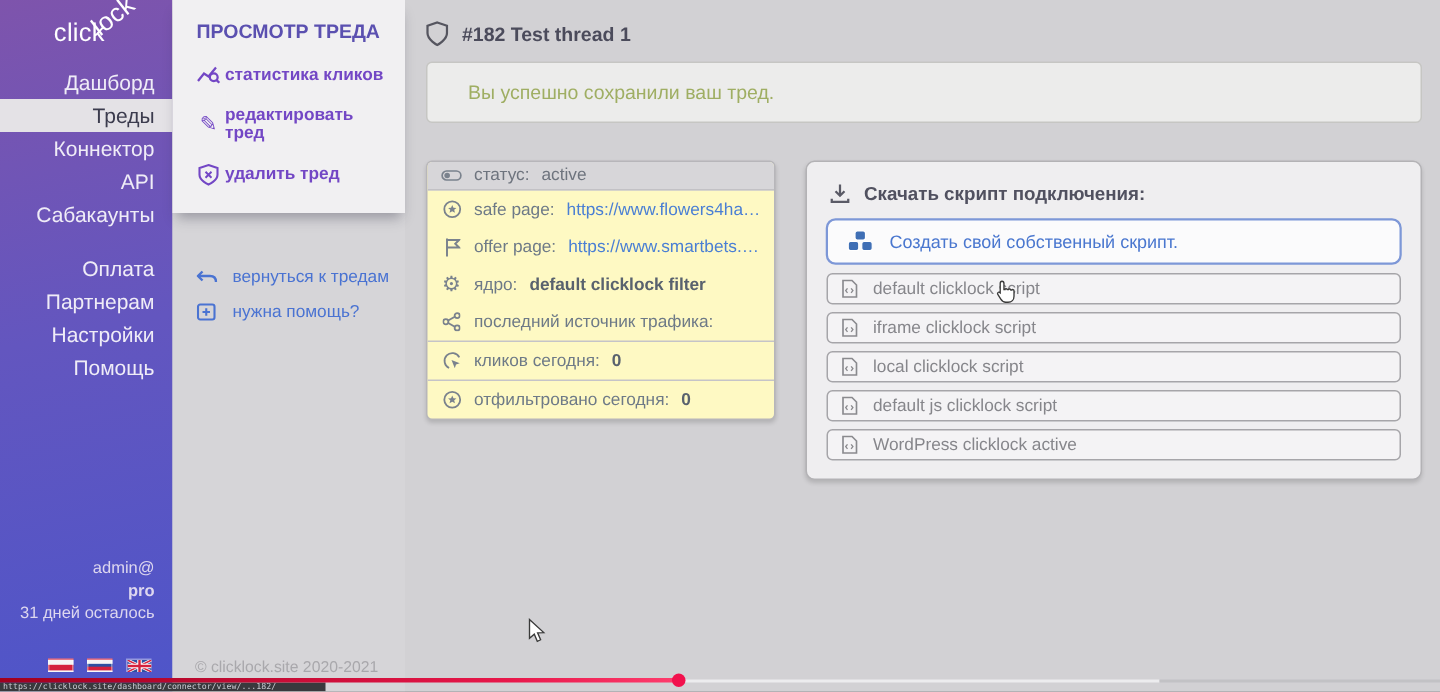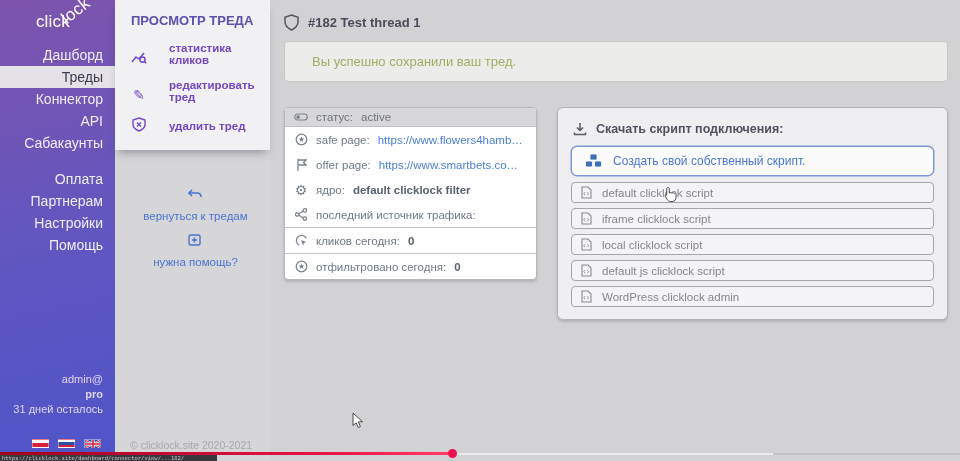--- a/index.html
+++ b/index.html
@@ -32,44 +32,44 @@
   .flags { position:absolute; right:14px; bottom:13px; display:flex; gap:9px; }
   .flag { width:17px; height:9px; display:block; border:0.5px solid rgba(255,255,255,.4); }
   .flag-pl { background:linear-gradient(#f5f5f5 50%,#d4213d 50%); }
   .flag-ru { background:linear-gradient(#f5f5f5 33%,#2d4fa0 33%,#2d4fa0 66%,#d4213d 66%); }
   
   .submenu { position:absolute; left:115px; top:0; width:155px; height:100%;
              background:#d6d5d8; }
   .submenu-card { background:#f1f0f2; padding:13px 10px 16px 16px;
                   box-shadow:0 6px 8px -3px rgba(40,40,60,.35); }
   .submenu-title { color:#5b50b0; font-weight:bold; font-size:13px; margin-bottom:14px; }
-  .submenu-item { display:flex; align-items:flex-end; gap:22px; margin-bottom:13px;
+  .submenu-item { display:flex; align-items:center; gap:3px; margin-bottom:13px;
                   color:#7347c5; font-weight:bold; font-size:11.5px; cursor:pointer; }
   .submenu-item:last-child { margin-bottom:2px; }
   .submenu-item .ico { width:16px; height:16px; flex:0 0 16px; color:#7347c5;
                        display:flex; align-items:center; justify-content:center; }
   .glyph-ico { font-size:14px; line-height:16px; font-family:"DejaVu Sans",sans-serif; }
   .submenu-links { padding:36px 10px 0 16px; }
   .submenu-link { display:flex; align-items:center; gap:9px; margin-bottom:10px;
-                  color:#4a73d2; font-size:11.5px; cursor:pointer;flex-direction:column; }
+                  color:#4a73d2; font-size:11.5px; cursor:pointer; }
   .submenu-link .ico { width:15px; height:13px; flex:0 0 15px; color:#4a73d2;
                        display:flex; align-items:center; }
   .copyright { position:absolute; left:15px; bottom:10px; font-size:10.5px; color:#a9a8ac; }
   
   .main { position:absolute; left:270px; top:0; right:0; height:100%;
           padding:12px 12px 0 14px; }
   .page-title { display:flex; align-items:center; gap:9px; color:#4b4b5b;
                 font-size:13px; font-weight:bold; height:20px; }
   .page-title .ico { color:#55555f; }
   .alert { margin-top:9px; height:41px; background:#ececeb; border:1px solid #c6c6c3;
            border-radius:4px; line-height:39px; padding-left:27px; color:#9fae63;
            font-size:13px; }
   .content-row { display:flex; align-items:flex-start; gap:20px; margin-top:25px; }
   
-  .status-card { width:253px; background:#ffffff; border:1px solid #b7b6ba;
+  .status-card { width:233px; background:#fef9c3; border:1px solid #b7b6ba;
                  border-radius:4px; overflow:hidden; box-shadow:0 2px 3px rgba(0,0,0,.15); }
   .status-head { background:#d7d6d9; padding:3px 9px; display:flex; align-items:center;
                  gap:8px; color:#6e747e; font-size:11.5px; border-bottom:1px solid #c2c1c5; }
   .sc-row { display:flex; align-items:center; gap:8px; padding:0 9px; height:25px;
             font-size:11.5px; color:#6e7a87; white-space:nowrap; overflow:hidden; }
   .sc-row:first-of-type { margin-top:3px; }
   .sc-row .ico, .status-head .ico { width:14px; flex:0 0 14px; color:#7a828d;
             display:flex; align-items:center; justify-content:center; }
   .sc-link { color:#4a7fd4; text-decoration:none; cursor:pointer; overflow:hidden;
              text-overflow:ellipsis; }
@@ -347,21 +347,21 @@
           </span>
           <span>default js clicklock script</span>
         </div>
         <div class="btn-script">
           <span class="ico">
             <svg width="11" height="13" viewBox="0 0 11 13" fill="none" stroke="currentColor" stroke-width="1.1">
                 <path d="M1 1 H7 L10 4 V12 H1 Z"></path>
                 <path d="M4 6.2 L2.8 7.7 L4 9.2 M6.4 6.2 L7.6 7.7 L6.4 9.2" stroke-width="0.9"></path>
               </svg>
           </span>
-          <span>WordPress clicklock admin</span>
+          <span>WordPress clicklock active</span>
         </div>
       </div>
 
     </div>
   </div>
 
   <div class="cursor" style="left:663px; top:186px;">
     <svg width="15" height="17" viewBox="0 0 15 17">
         <path d="M5 1.5 C5.9 1.5 6.3 2.2 6.3 3 V7 L7 7 C7 6.3 8.5 6.3 8.6 7.1 L9.3 7.1 C9.4 6.5 10.8 6.5 10.9 7.3 L11.6 7.3 C11.8 6.8 13 6.9 13 7.8 V11.5 C13 13.8 11.5 15.5 9 15.5 H7.5 C6 15.5 5 14.7 4.2 13.4 L2.2 10.2 C1.7 9.4 2.5 8.4 3.4 8.9 L3.8 9.2 V3 C3.8 2.2 4.1 1.5 5 1.5 Z" fill="#fff" stroke="#3a3a3a" stroke-width="0.9"></path>
       </svg>

